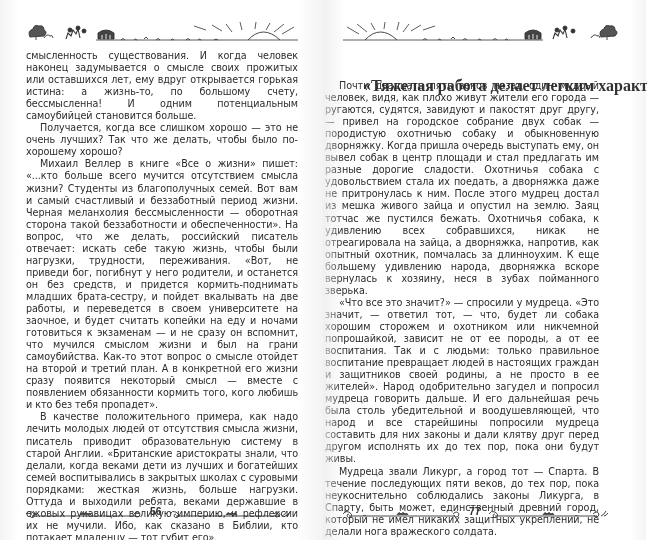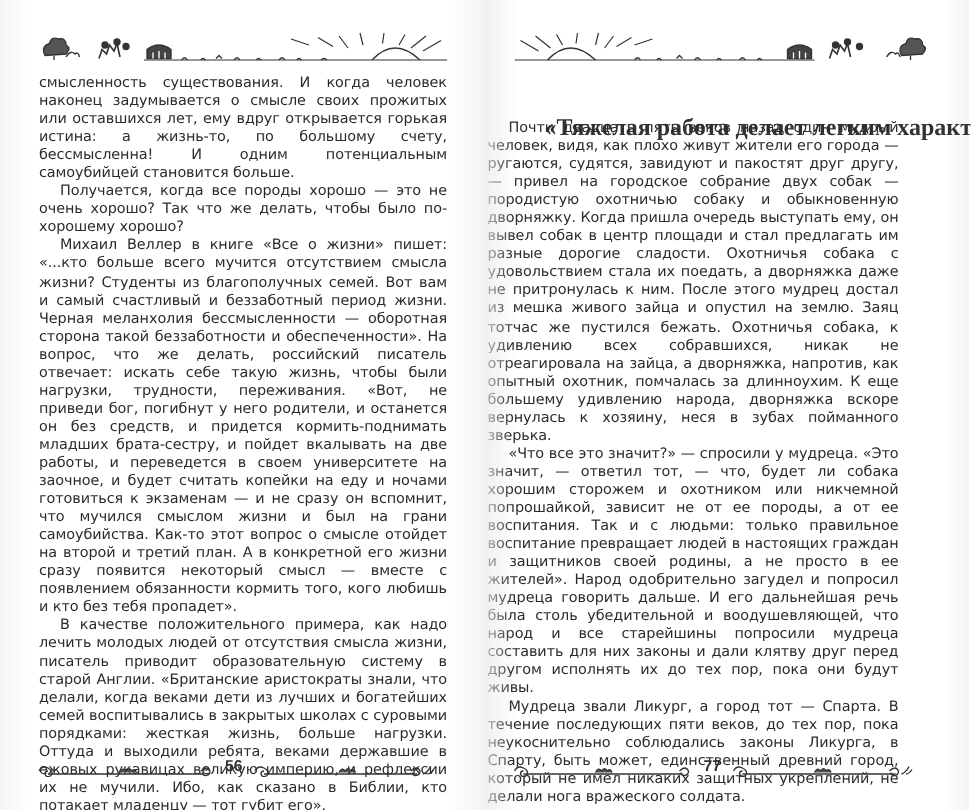--- a/index.html
+++ b/index.html
@@ -66,21 +66,21 @@
           <path d="M95 20 q2 -3 4 0 M108 20 q1 -2 3 0 M118 19 l2 -2 l2 2 M130 20 q2 -3 4 0 M145 20 q1 -2 3 0 M160 20 q2 -3 4 0 M172 20 q1 -2 3 0 M188 20 q2 -2 4 0"></path>
 
           <path d="M222 20 q15 -16 32 0"></path>
           <path d="M168 6 l12 4 M186 5 l10 6 M200 4 l6 8 M214 2 l2 8 M230 2 l-1 7 M244 3 l-4 7 M258 4 l-10 8 M268 7 l-12 7" stroke-width="0.8"></path>
         </g>
       </svg>
     </div>
 
     <div class="text-block">
       <p>смысленность существования. И когда человек наконец задумывается о смысле своих прожитых или оставшихся лет, ему вдруг открывается горькая истина: а жизнь-то, по большому счету, бессмысленна! И одним потенциальным самоубийцей становится больше.</p>
-      <p class="indent">Получается, когда все породы хорошо — это не очень хорошо? Так что же делать, чтобы было по-хорошему хорошо?</p>
+      <p class="indent">Получается, когда все слишком хорошо — это не очень лучших? Так что же делать, чтобы было по-хорошему хорошо?</p>
       <p class="indent">Михаил Веллер в книге «Все о жизни» пишет: «...кто больше всего мучится отсутствием смысла жизни? Студенты из благополучных семей. Вот вам и самый счастливый и беззаботный период жизни. Черная меланхолия бессмысленности — оборотная сторона такой беззаботности и обеспеченности». На вопрос, что же делать, российский писатель отвечает: искать себе такую жизнь, чтобы были нагрузки, трудности, переживания. «Вот, не приведи бог, погибнут у него родители, и останется он без средств, и придется кормить-поднимать младших брата-сестру, и пойдет вкалывать на две работы, и переведется в своем университете на заочное, и будет считать копейки на еду и ночами готовиться к экзаменам — и не сразу он вспомнит, что мучился смыслом жизни и был на грани самоубийства. Как-то этот вопрос о смысле отойдет на второй и третий план. А в конкретной его жизни сразу появится некоторый смысл — вместе с появлением обязанности кормить того, кого любишь и кто без тебя пропадет».</p>
       <p class="indent">В качестве положительного примера, как надо лечить молодых людей от отсутствия смысла жизни, писатель приводит образовательную систему в старой Англии. «Британские аристократы знали, что делали, когда веками дети из лучших и богатейших семей воспитывались в закрытых школах с суровыми порядками: жесткая жизнь, больше нагрузки. Оттуда и выходили ребята, веками державшие в ежовых рукавицах великую империю, и рефлексии их не мучили. Ибо, как сказано в Библии, кто потакает младенцу — тот губит его».</p>
     </div>
 
     <div class="footer">
       <svg width="120" height="14" viewBox="0 0 120 14">
         <g fill="none" stroke="#333" stroke-width="0.9">
           <path d="M2 10 q2 -4 6 -2 q4 2 2 5 q-3 2 -4 -1 q0 -2 2 -2"></path>
           <path d="M8 12 L112 12"></path>
           <path d="M56 11 q2 -4 4 -1 q2 -3 4 0 q2 -2 3 1" fill="#555"></path>

